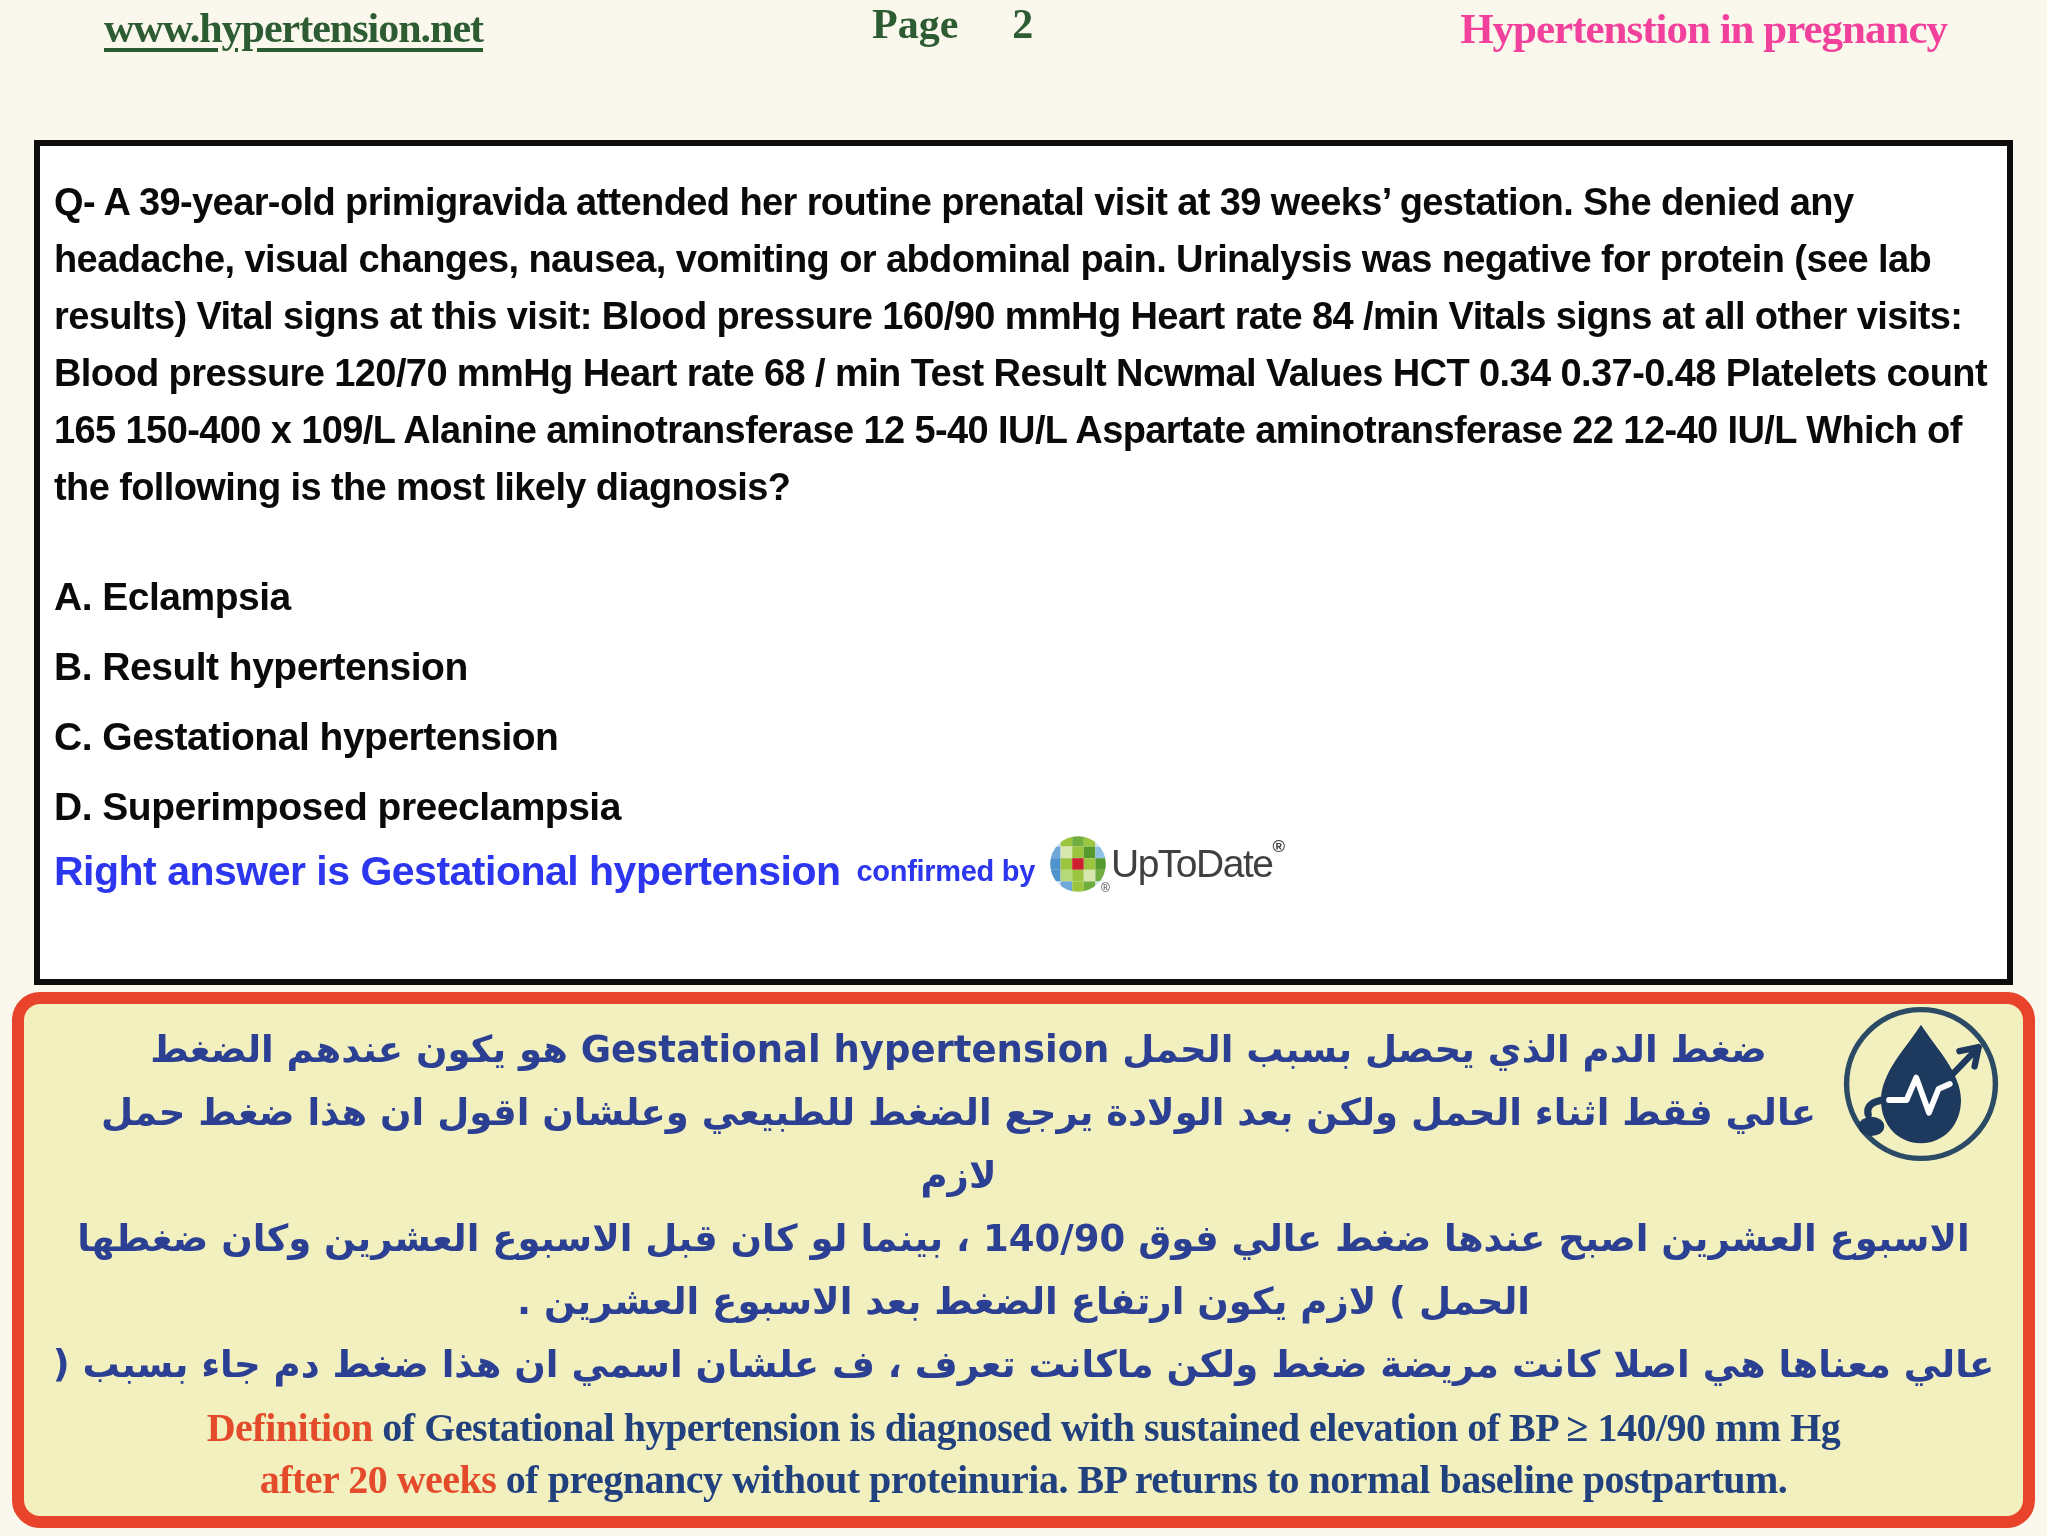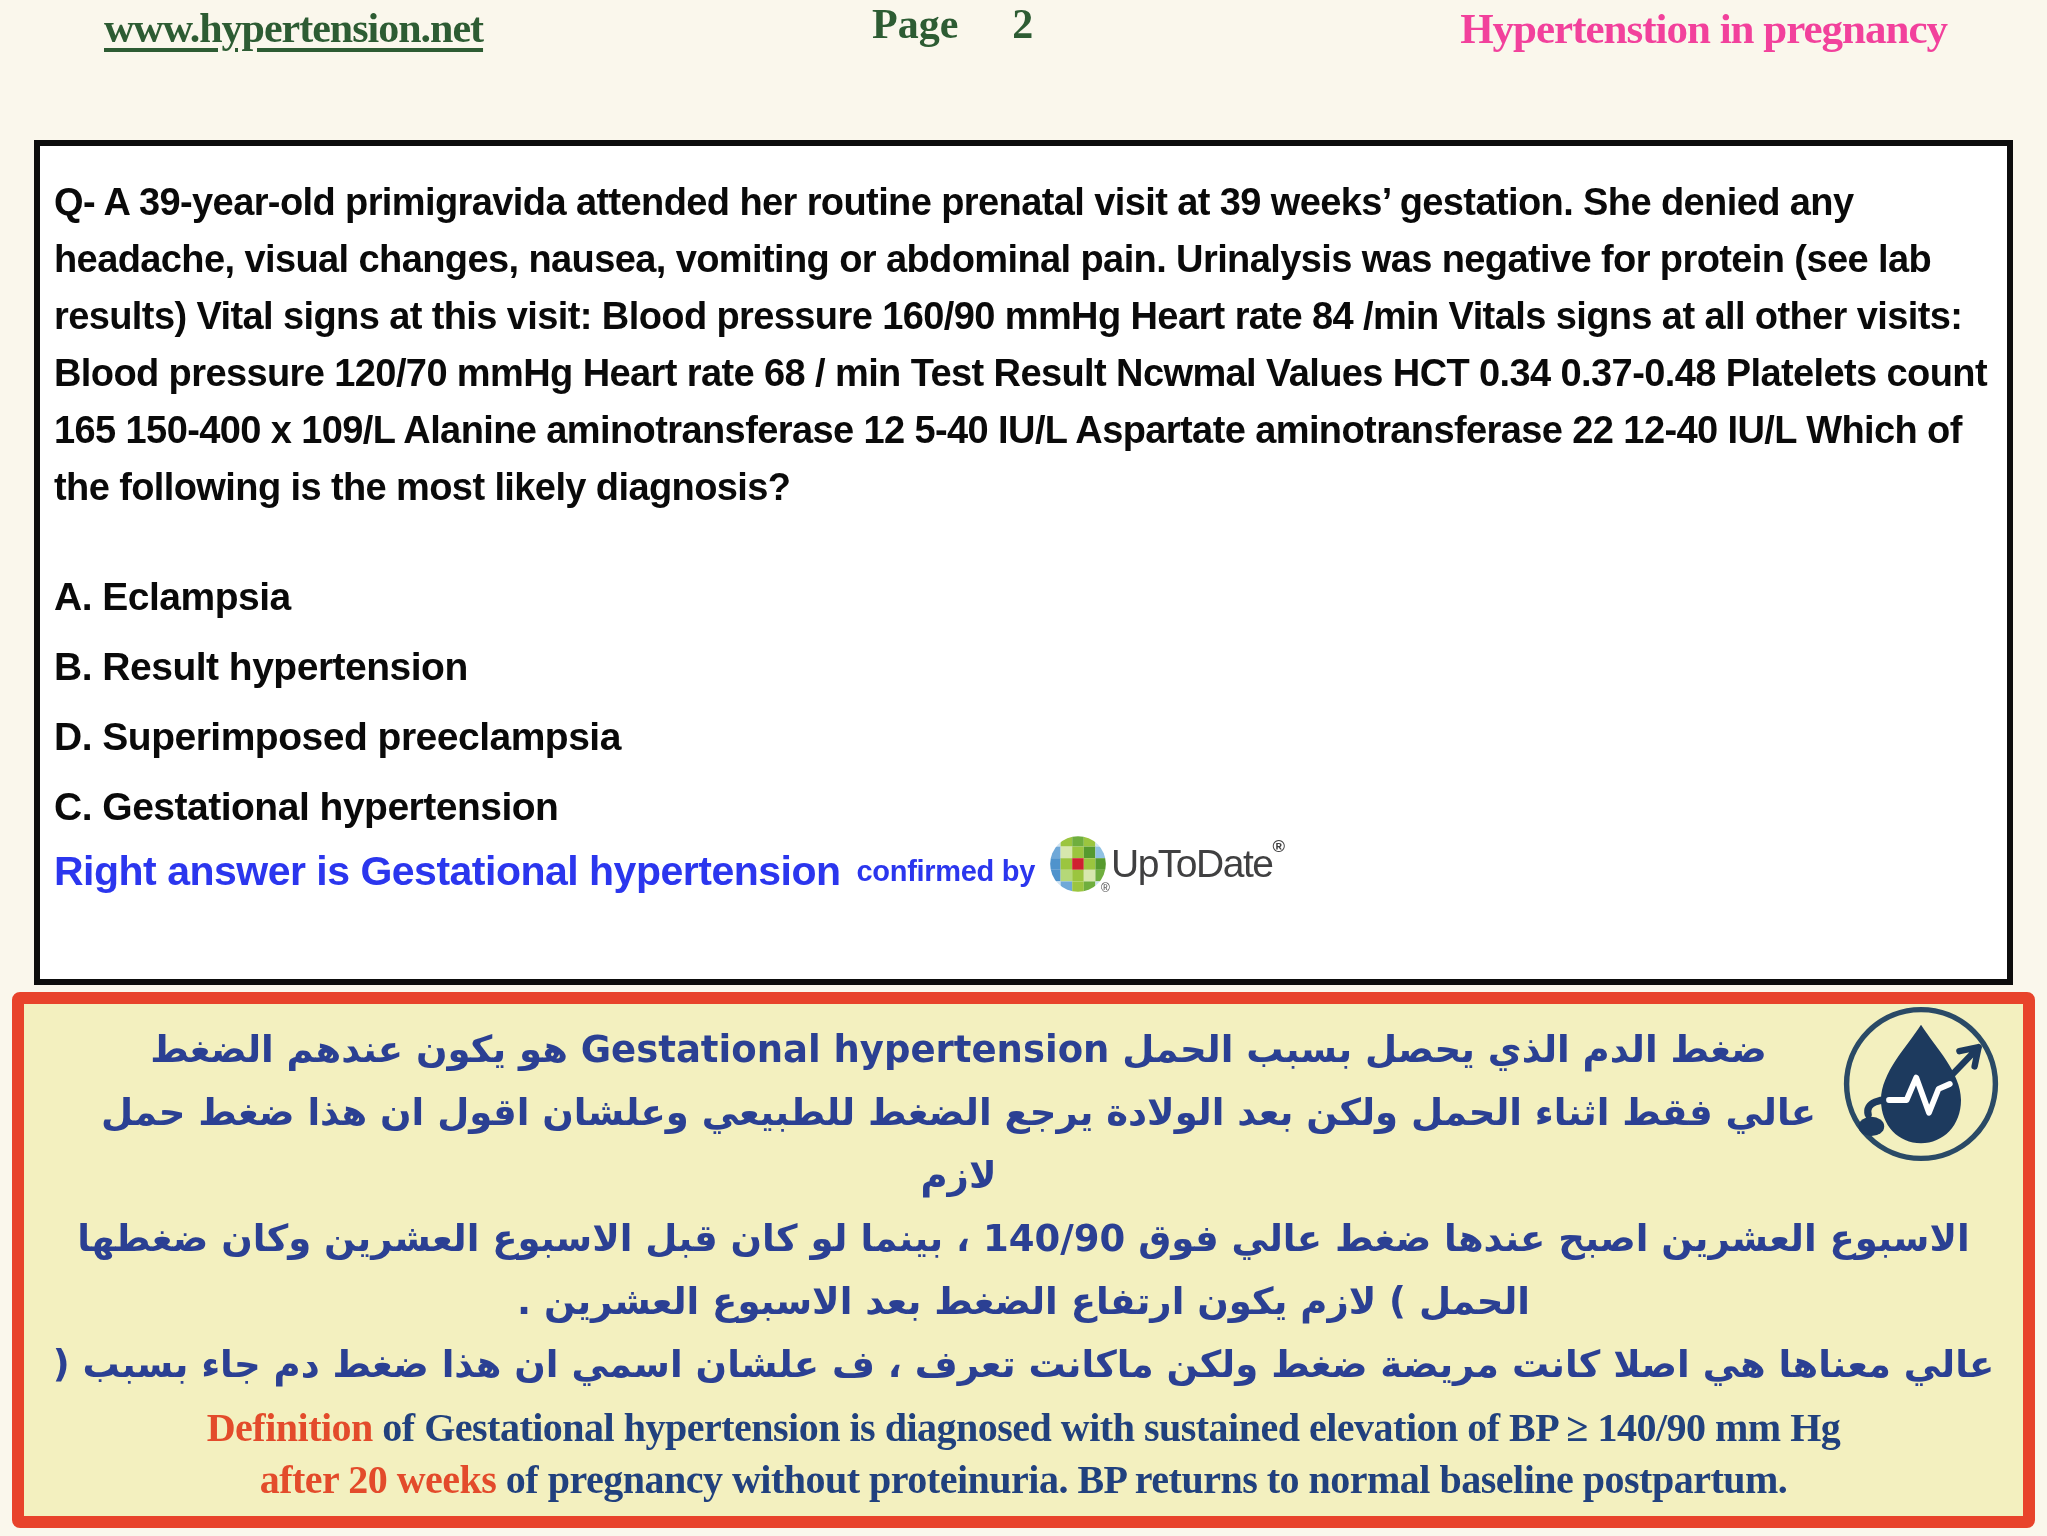--- a/index.html
+++ b/index.html
@@ -89,21 +89,21 @@
     color:var(--uptodate_gray, #404041);
     align-self:flex-start; margin-top:2px;
   }
 
   
   .explain-box {
     position:absolute; left:12px; top:992px;
     width:2023px; height:536px;
     background:var(--panel_yellow, #f3f0bf);
     border:12px solid var(--accent_red, #e8432b);
-    border-radius:8px;
+    border-radius:28px;
     padding:14px 26px 0 26px;
   }
   .bp-icon {
     position:absolute; right:22px; top:0px;
     width:160px; height:160px;
   }
   .arabic-text { direction:rtl; }
   .ar-line {
     direction:rtl; unicode-bidi:embed;
     text-align:center;
@@ -138,22 +138,22 @@
   </div>
 
   <div class="doc-title">Hypertenstion in pregnancy</div>
 
   <div class="question-box">
     <div class="question-text">Q- A 39-year-old primigravida attended her routine prenatal visit at 39 weeks’ gestation. She denied any headache, visual changes, nausea, vomiting or abdominal pain. Urinalysis was negative for protein (see lab results) Vital signs at this visit: Blood pressure 160/90 mmHg Heart rate 84 /min Vitals signs at all other visits: Blood pressure 120/70 mmHg Heart rate 68 / min Test Result Ncwmal Values HCT 0.34 0.37-0.48 Platelets count 165 150-400 x 109/L Alanine aminotransferase 12 5-40 IU/L Aspartate aminotransferase 22 12-40 IU/L Which of the following is the most likely diagnosis?</div>
 
     <div class="options">
       <div class="option">A. Eclampsia</div>
       <div class="option">B. Result hypertension</div>
+      <div class="option">C. Gestational hypertension</div>
       <div class="option">D. Superimposed preeclampsia</div>
-      <div class="option">C. Gestational hypertension</div>
     </div>
 
     <div class="answer-row">
       <span class="answer-text">Right answer is Gestational hypertension</span>
       <span class="confirmed-by">confirmed by</span>
 
       <span class="uptodate-logo">
         <svg class="utd-globe" viewBox="0 0 50 50" xmlns="http://www.w3.org/2000/svg" aria-hidden="true">
           <defs>
               <clipPath id="gclip">

